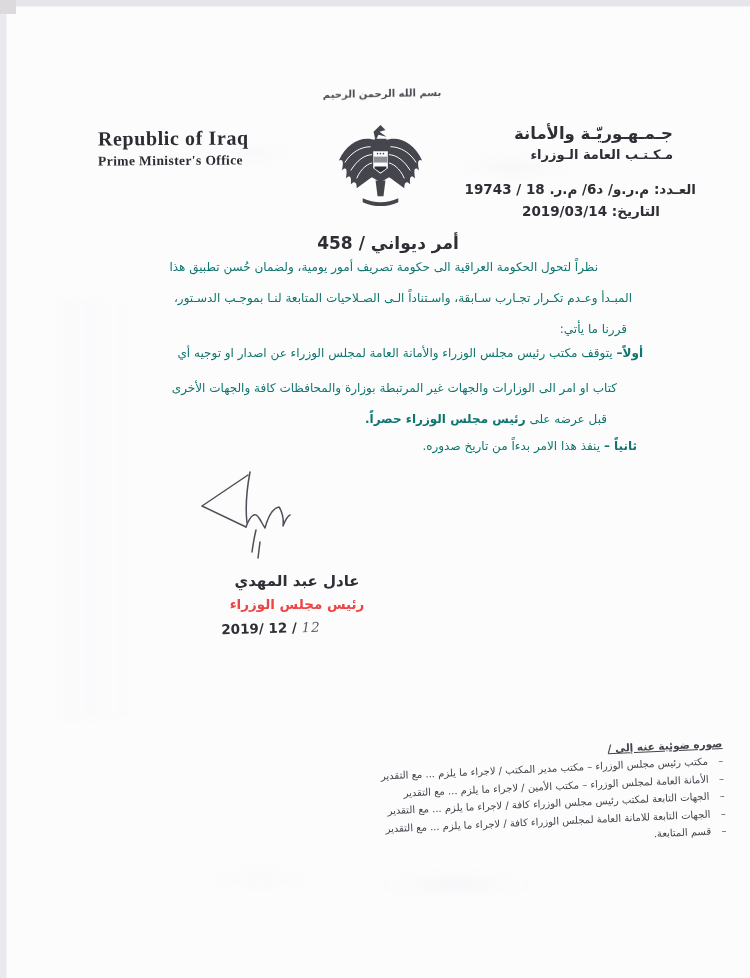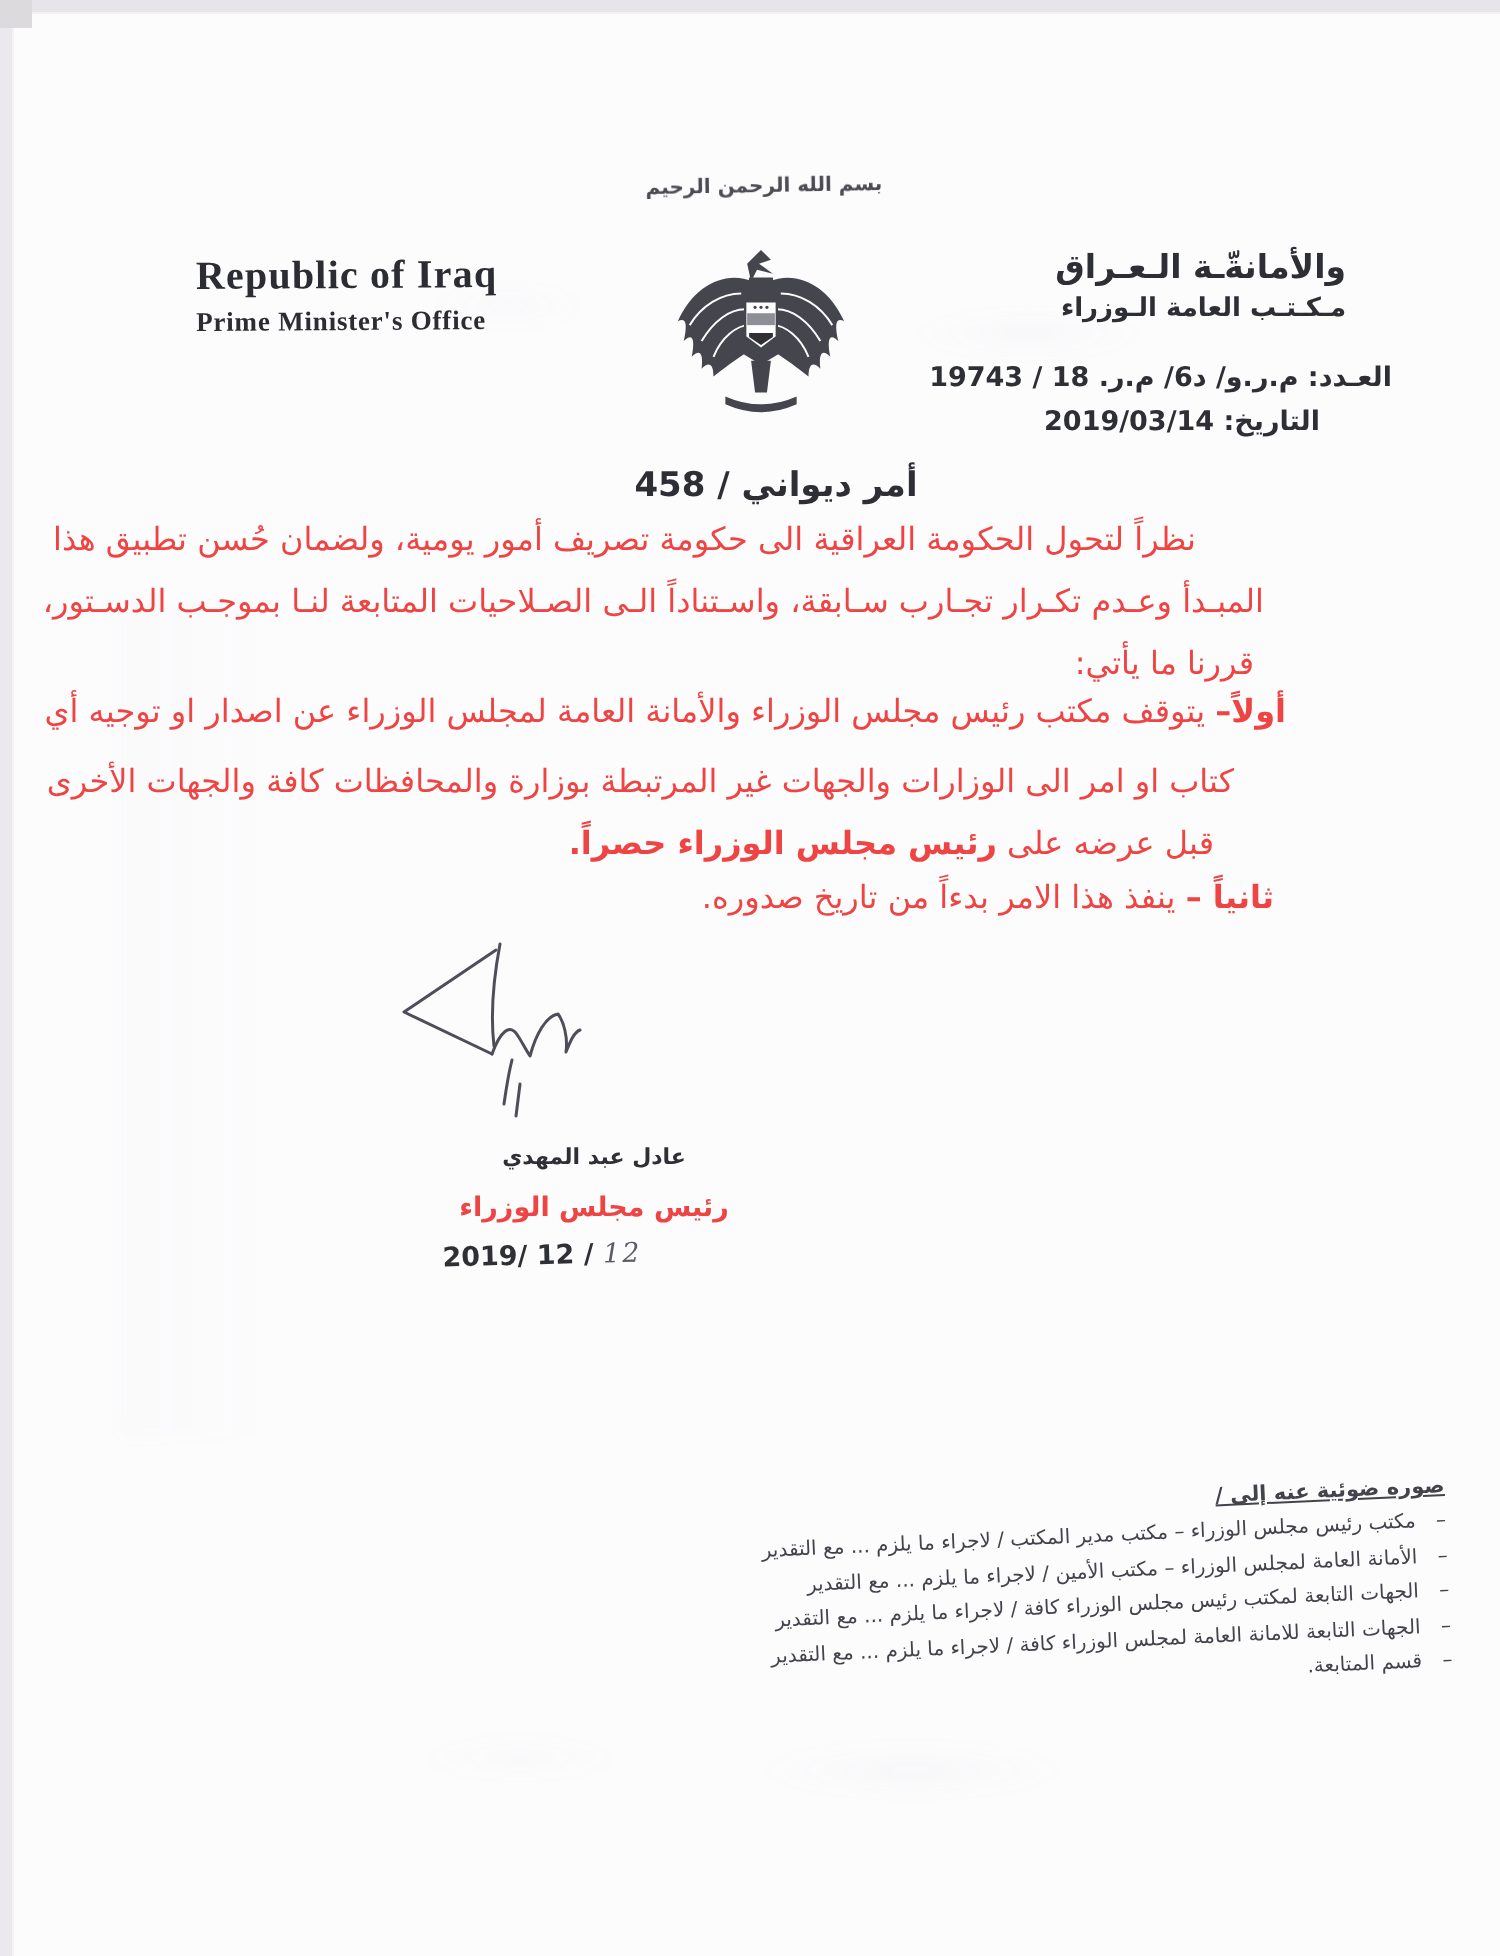--- a/index.html
+++ b/index.html
@@ -36,35 +36,35 @@
   .ar-header{position:absolute;right:77px;top:124px;direction:rtl;text-align:right;color:#2e2e35;}
   .ar-title{font-size:16.5px;font-weight:bold;white-space:nowrap;}
   .ar-sub{font-size:13px;font-weight:bold;white-space:nowrap;margin-top:4px;margin-left:2px;}
   .num-line{position:absolute;right:54px;top:181px;direction:rtl;font-size:13.5px;font-weight:bold;white-space:nowrap;color:#2e2e35;text-align:center;}
   .date-line{position:absolute;right:90px;top:203px;direction:rtl;font-size:13.5px;font-weight:bold;white-space:nowrap;color:#2e2e35;}
 
   
   .order-title{position:absolute;left:255px;top:233px;width:260px;direction:rtl;text-align:center;
     font-size:17px;font-weight:bold;white-space:nowrap;color:#2e2e35;}
   .order-title .num{margin-left:6px;letter-spacing:1px;}
-  .bline{position:absolute;direction:rtl;text-align:right;font-size:16px;white-space:nowrap;color:#ef4444;}
+  .bline{position:absolute;direction:rtl;text-align:right;font-size:12px;white-space:nowrap;color:#0f766e;}
   .l-intro1{right:152px;top:260px;}
   .l-intro2{right:118px;top:291px;}
   .l-intro3{right:123px;top:322px;}
   .l-c1a{right:107px;top:346px;}
   .l-c1b{right:133px;top:381px;}
   .l-c1c{right:143px;top:412px;}
   .l-c2{right:113px;top:439px;}
   .lbl{font-weight:bold;}
   .bold{font-weight:bold;}
 
   
   .sig-svg{position:absolute;left:186px;top:466px;width:110px;height:102px;}
   .sig-name{position:absolute;left:222px;top:572px;width:150px;text-align:center;direction:rtl;
-    font-size:11px;font-weight:bold;white-space:nowrap;color:#2f2f36;}
+    font-size:15px;font-weight:bold;white-space:nowrap;color:#2f2f36;}
   .sig-title{position:absolute;left:214px;top:596px;width:166px;text-align:center;direction:rtl;
     font-size:13.5px;font-weight:bold;white-space:nowrap;color:#ef4444;}
   .sig-date{position:absolute;left:196px;top:620px;width:150px;direction:ltr;text-align:center;
     font-size:13.5px;font-weight:bold;white-space:nowrap;color:#2f2f36;transform:rotate(-1.5deg);}
   .hand{font-family:"DejaVu Serif",serif;font-style:italic;font-weight:normal;color:#5c5c66;letter-spacing:1px;}
 
   
   .cc{position:absolute;right:28px;top:737px;width:440px;direction:rtl;text-align:right;
     transform:rotate(-2.6deg);transform-origin:100% 0;color:#43434b;}
   .cc-heading{font-size:10.5px;font-weight:bold;text-decoration:underline;white-space:nowrap;margin-bottom:3px;}
@@ -119,21 +119,21 @@
       <path d="M42 32 L58 32 L58 50 L50 56 L42 50 Z" fill="#fdfdfe" stroke="#45454d" stroke-width="1.2"></path>
       <rect x="43" y="38" width="14" height="6" fill="#8e8e97"></rect>
       <path d="M44 48 L56 48 L56 50 L50 54 L44 50 Z" fill="#2f2f35"></path>
       <circle cx="47" cy="35" r=".8" fill="#45454d"></circle>
       <circle cx="50" cy="35" r=".8" fill="#45454d"></circle>
       <circle cx="53" cy="35" r=".8" fill="#45454d"></circle>
     </g>
   </svg>
 
   <div class="ar-header">
-    <div class="ar-title">والأمانةّـة الـعـراق</div>
+    <div class="ar-title">جـمـهـوريّـة والأمانة</div>
     <div class="ar-sub">مـكـتـب العامة الـوزراء</div>
   </div>
   <div class="num-line">العـدد: م.ر.و/ د6/ م.ر. 18 / 19743</div>
   <div class="date-line">التاريخ: 2019/03/14</div>
 
   <div class="order-title">
     <span>أمر ديواني /</span>
     <span class="num">458</span>
   </div>
 

